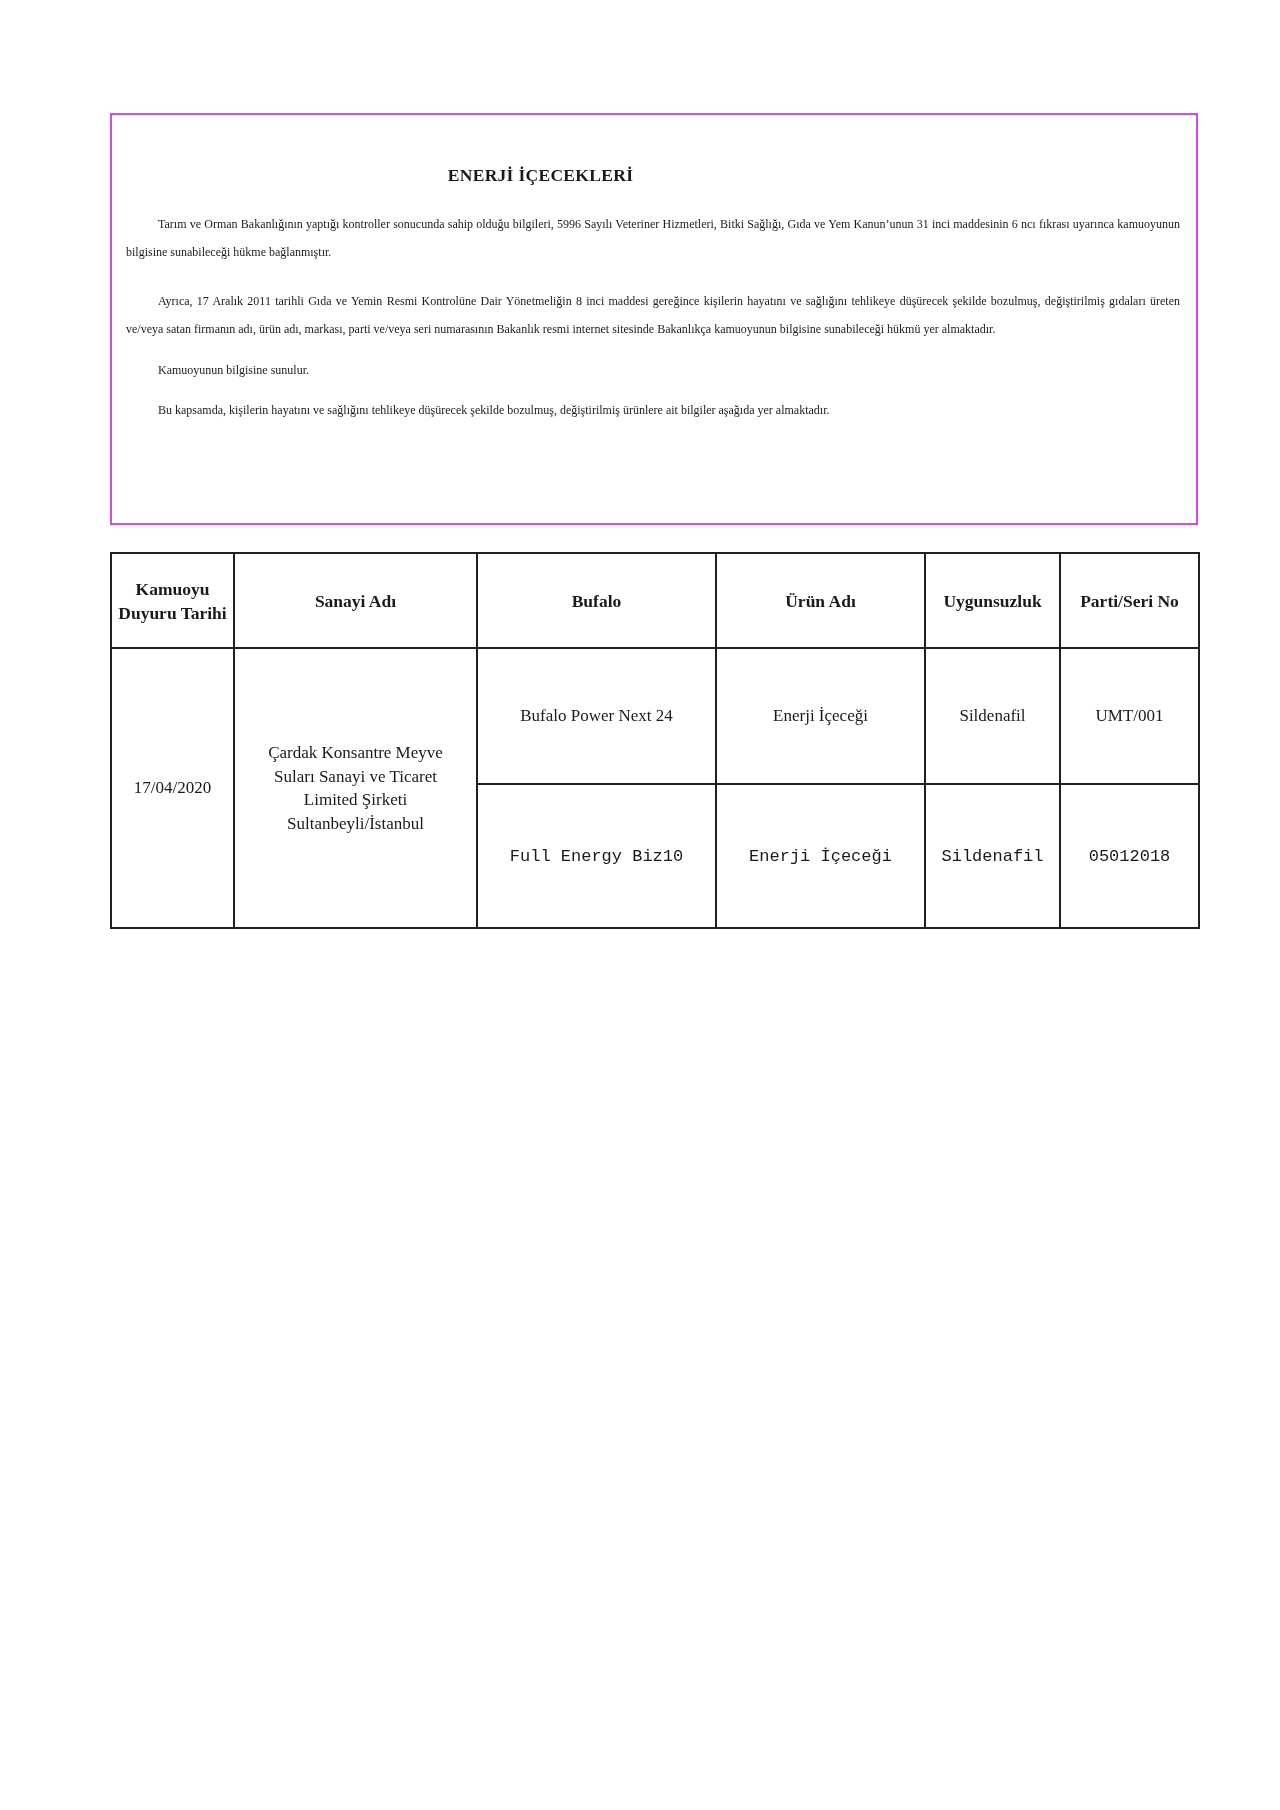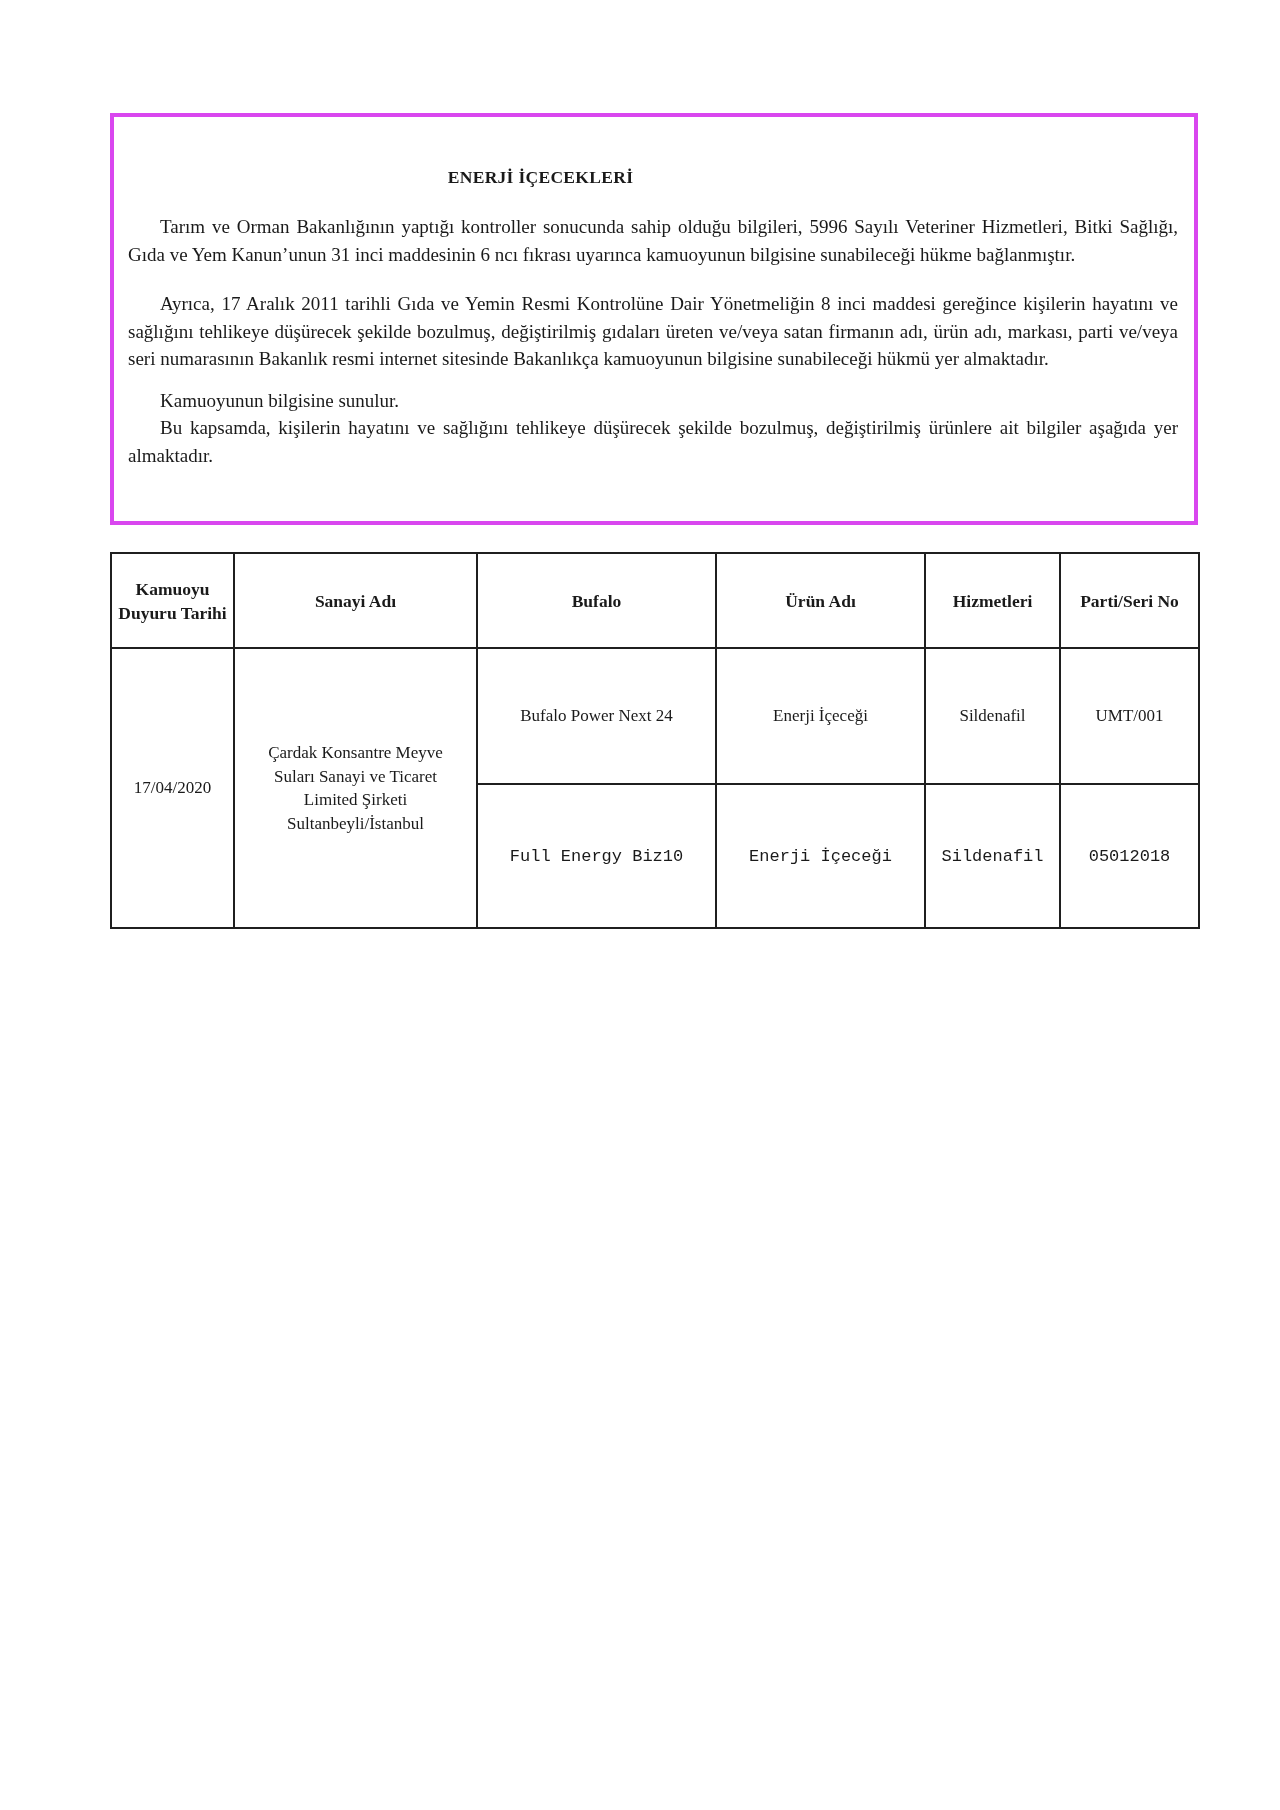--- a/index.html
+++ b/index.html
@@ -15,39 +15,39 @@
     font-family: "Liberation Serif", serif;
     color: #1a1a1a;
     overflow: hidden;
   }
   .doc-box {
     position: absolute;
     left: 110px;
     top: 113px;
     width: 1088px;
     height: 412px;
-    border: 4px solid #d946ef;
+    border: 2px solid #d946ef;
     box-sizing: border-box;
     padding: 46px 16px 0 14px;
   }
   .doc-title {
     text-align: center;
     font-weight: bold;
     font-size: 17.5px;
     line-height: 28px;
     letter-spacing: 0.3px;
     padding-right: 225px;
     margin: 0 0 22px 0;
   }
   .para {
-    font-size: 19px;
+    font-size: 12px;
     line-height: 27.5px;
     text-align: justify;
     text-indent: 32px;
-    margin: 0 0 22px 0;
+    margin: 12px 0 22px 0;
   }
   .para.p2 { margin-bottom: 14px; }
   .para.p3 { margin-bottom: 18px; }
   .para.p4 { text-align: left; margin-bottom: 0; }
 
   .doc-table {
     position: absolute;
     left: 110px;
     top: 552px;
     width: 1088px;
@@ -110,21 +110,21 @@
       <col style="width:209px">
       <col style="width:135px">
       <col style="width:139px">
     </colgroup>
     <thead>
       <tr class="row-header">
         <th>Kamuoyu Duyuru Tarihi</th>
         <th>Sanayi Adı</th>
         <th>Bufalo</th>
         <th>Ürün Adı</th>
-        <th>Hizmetleri</th>
+        <th>Uygunsuzluk</th>
         <th>Parti/Seri No</th>
       </tr>
     </thead>
     <tbody>
       <tr class="row-data-1">
         <td class="cell-date" rowspan="2">17/04/2020</td>
         <td rowspan="2">
           <div class="firm-line">Çardak Konsantre Meyve</div>
           <div class="firm-line">Suları Sanayi ve Ticaret</div>
           <div class="firm-line">Limited Şirketi</div>

